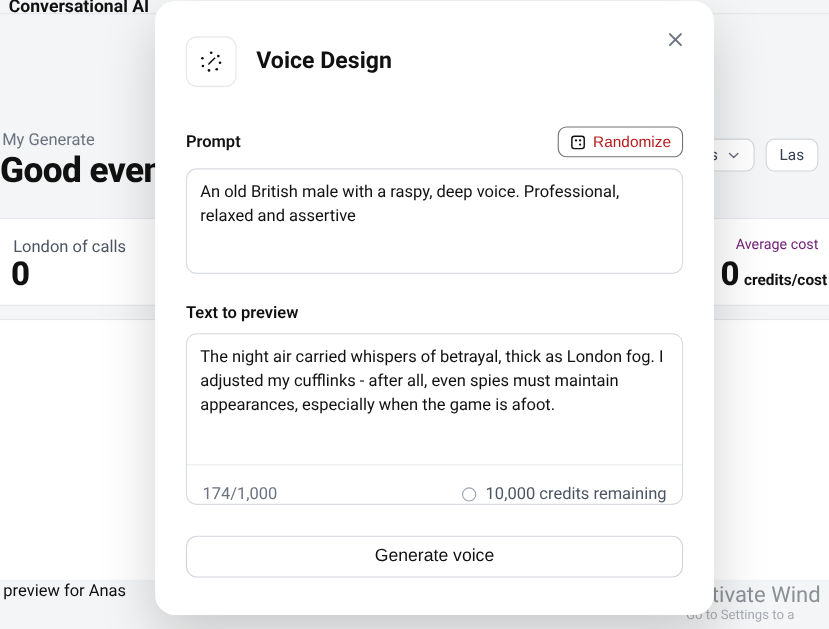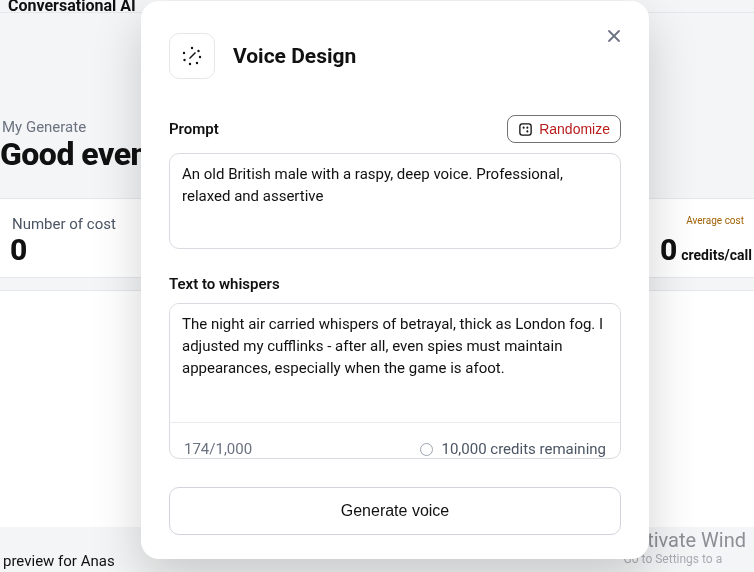--- a/index.html
+++ b/index.html
@@ -11,26 +11,26 @@
   .bg-title-cut { position:absolute; top:-4px; left:8px; font-weight:700; font-size:16px; color:#111; }
   .bg-top-divider { position:absolute; top:12px; left:0; right:0; height:1px; background:#e5e7eb; }
   .bg-myws { position:absolute; top:118px; left:2px; font-size:15px; color:#6b7280; }
   .bg-heading { position:absolute; top:135px; left:0; font-size:32px; font-weight:800; letter-spacing:-0.5px; color:#111; }
   .bg-filter { position:absolute; top:126px; right:10px; display:flex; gap:10px; align-items:center; }
   .pill { border:1px solid #d1d5db; background:#fff; border-radius:8px; height:30px; padding:0 12px; display:inline-flex; align-items:center; gap:8px; font-size:14px; color:#374151; }
   .pill .chev { width:12px;height:12px; }
   .bg-card { position:absolute; top:198px; left:0; right:0; height:80px; background:#fff; border-top:1px solid #e5e7eb; border-bottom:1px solid #e5e7eb; }
   .bg-noc-label { position:absolute; top:215px; left:12px; font-size:15px; color:#4b5563; }
   .bg-noc-value { position:absolute; top:232px; left:10px; font-size:30px; font-weight:800; }
-  .bg-avg-label { position:absolute; top:215px; right:10px; font-size:10px; color:#a16207; }
+  .bg-avg-label { position:absolute; top:215px; right:10px; font-size:13px; color:#701a75; }
   .bg-avg-wrap { position:absolute; top:232px; right:2px; display:flex; align-items:baseline; gap:4px;}
   .bg-avg-value { font-size:30px; font-weight:800; }
   .bg-avg-unit { font-size:14px; font-weight:700; color:#111; }
   .bg-lower-card { position:absolute; top:290px; left:0; right:0; bottom:45px; background:#fff; border-top:1px solid #e5e7eb; }
-  .bg-bottom { position:absolute; bottom:2px; left:3px; font-size:15px; color:#111; }
+  .bg-bottom { position:absolute; bottom:26px; left:3px; font-size:15px; color:#111; }
   .bg-watermark { position:absolute; bottom:6px; right:8px; text-align:left; color:#9ca3af; font-size:16px; line-height:1.2; }
   .bg-watermark .t1 { font-size:20px; color:#8b8f96; }
   .bg-watermark .t2 { font-size:12px; color:#a8acb3; }
 
   
   .modal { position:absolute; top:1px; left:141px; width:508px; height:558px; background:#fff; border-radius:18px; box-shadow:0 20px 50px rgba(0,0,0,0.18); padding:28px; }
   .modal .close { position:absolute; top:22px; right:22px; width:26px; height:26px; display:flex; align-items:center; justify-content:center; color:#6b7280; cursor:pointer; border-radius:6px; }
 
   .modal-header { display:flex; align-items:center; gap:18px; margin-top:4px; }
   .logo-box { width:46px; height:46px; border:1px solid #e5e7eb; border-radius:10px; display:flex; align-items:center; justify-content:center; }
@@ -43,41 +43,52 @@
   .small-btn svg { width:15px; height:15px; }
 
   .textarea { width:100%; border:1px solid #d8dbdf; border-radius:10px; padding:10px 12px; font-size:15px; font-family:inherit; color:#111; resize:none; line-height:1.45; }
   .ta-prompt { height:96px; }
   .preview-box { border:1px solid #d8dbdf; border-radius:10px; overflow:hidden; }
   .ta-preview { height:118px; border:none; border-radius:0; outline:none; display:block; }
   .preview-footer { display:flex; justify-content:space-between; align-items:flex-end; border-top:1px solid #e9ebee; height:36px; padding:0 14px; font-size:15px; color:#6b7280; }
   .preview-footer .credits { display:flex; align-items:center; gap:8px; color:#4b5563;margin-top:44px; }
   .radio-dot { width:13px; height:13px; border:1.5px solid #9ca3af; border-radius:50%; display:inline-block; }
 
-  .generate-btn { margin-top:28px; width:100%; height:48px; border:1px solid #d1d5db; background:#fff; border-radius:10px; font-size:16px; font-weight:500; color:#111; cursor:pointer; }
+  .generate-btn { margin-top:28px; width:100%; height:38px; border:1px solid #d1d5db; background:#fff; border-radius:10px; font-size:16px; font-weight:500; color:#111; cursor:pointer; }
 
   svg { display:block; }
 </style>
 </head>
 <body>
 
 <div class="bg">
   <div class="bg-title-cut">Conversational AI</div>
   <div class="bg-top-divider"></div>
   <div class="bg-myws">My Generate</div>
   <div class="bg-heading">Good evenin</div>
 
+  <div class="bg-filter">
+    <div class="pill">
+      <span>gents</span>
+      <svg class="chev" viewBox="0 0 16 16">
+          <path d="M3 6l5 5 5-5" fill="none" stroke="#6b7280" stroke-width="1.8" stroke-linecap="round" stroke-linejoin="round"></path>
+        </svg>
+    </div>
+    <div class="pill">
+      <span>Las</span>
+    </div>
+  </div>
 
   <div class="bg-card"></div>
-  <div class="bg-noc-label">Number of cost</div>
+  <div class="bg-noc-label">London of calls</div>
   <div class="bg-noc-value">0</div>
   <div class="bg-avg-label">Average cost</div>
   <div class="bg-avg-wrap">
     <span class="bg-avg-value">0</span>
-    <span class="bg-avg-unit">credits/call</span>
+    <span class="bg-avg-unit">credits/cost</span>
   </div>
   <div class="bg-lower-card"></div>
   <div class="bg-bottom">preview for Anas</div>
   <div class="bg-watermark">
     <div class="t1">Activate Wind</div>
     <div class="t2">Go to Settings to a</div>
   </div>
 </div>
 
 <div class="modal">
@@ -116,21 +127,21 @@
           </svg>
         <span>Randomize</span>
       </button>
     </div>
     <textarea class="textarea ta-prompt" style="">An old British male with a raspy, deep voice. Professional, relaxed and assertive</textarea>
   </div>
 
   
   <div class="section" style="margin-top:22px">
     <div class="section-row">
-      <div class="section-label">Text to whispers</div>
+      <div class="section-label">Text to preview</div>
     </div>
     <div class="preview-box">
       <textarea class="textarea ta-preview" style="">The night air carried whispers of betrayal, thick as London fog. I adjusted my cufflinks - after all, even spies must maintain appearances, especially when the game is afoot.</textarea>
       <div class="preview-footer">
         <span>174/1,000</span>
         <span class="credits">
           <span class="radio-dot"></span>
           <span>10,000 credits remaining</span>
         </span>
       </div>

